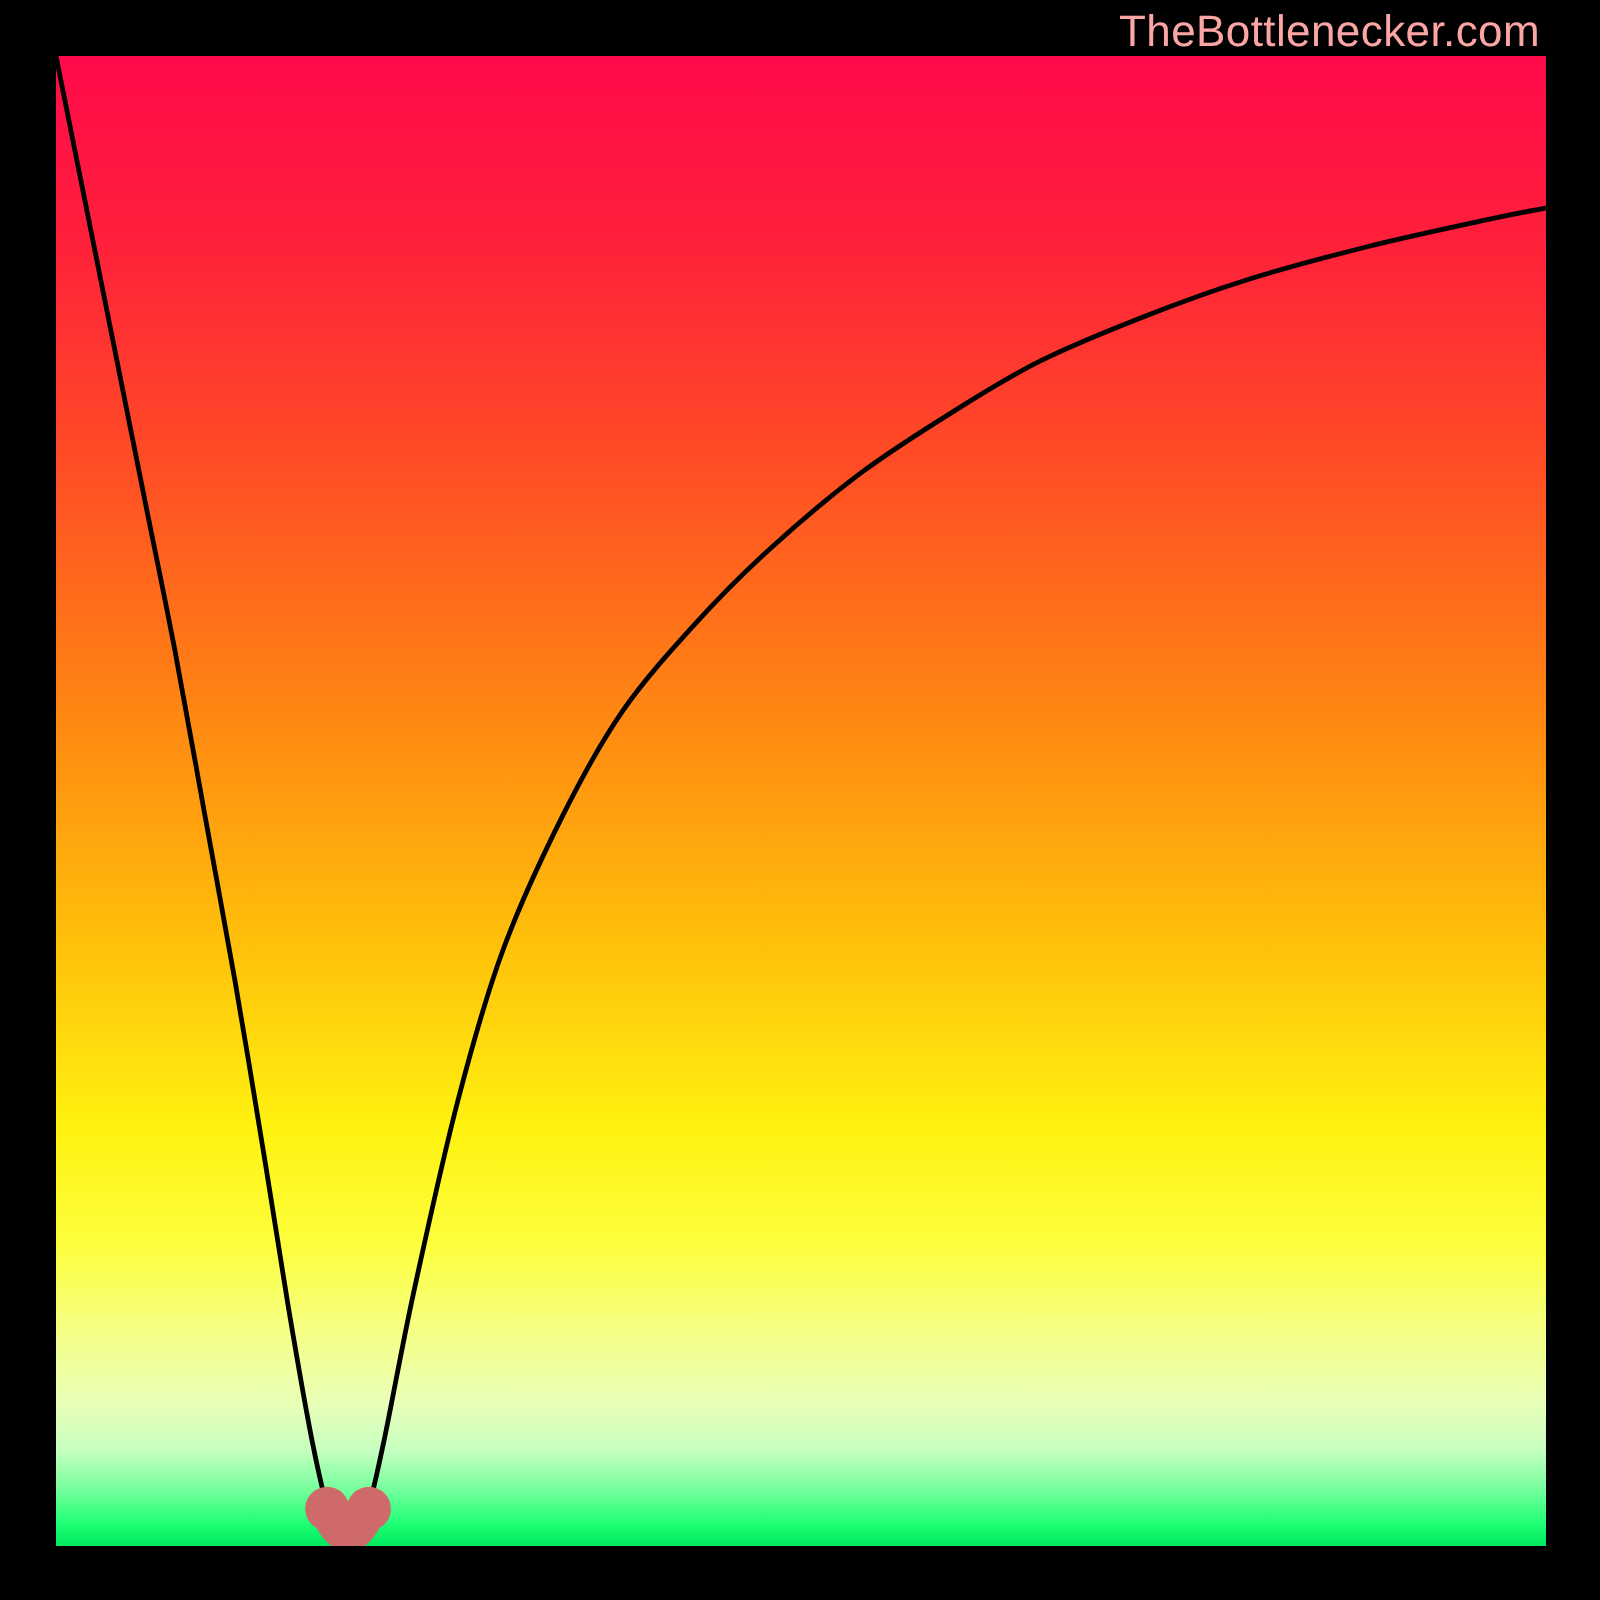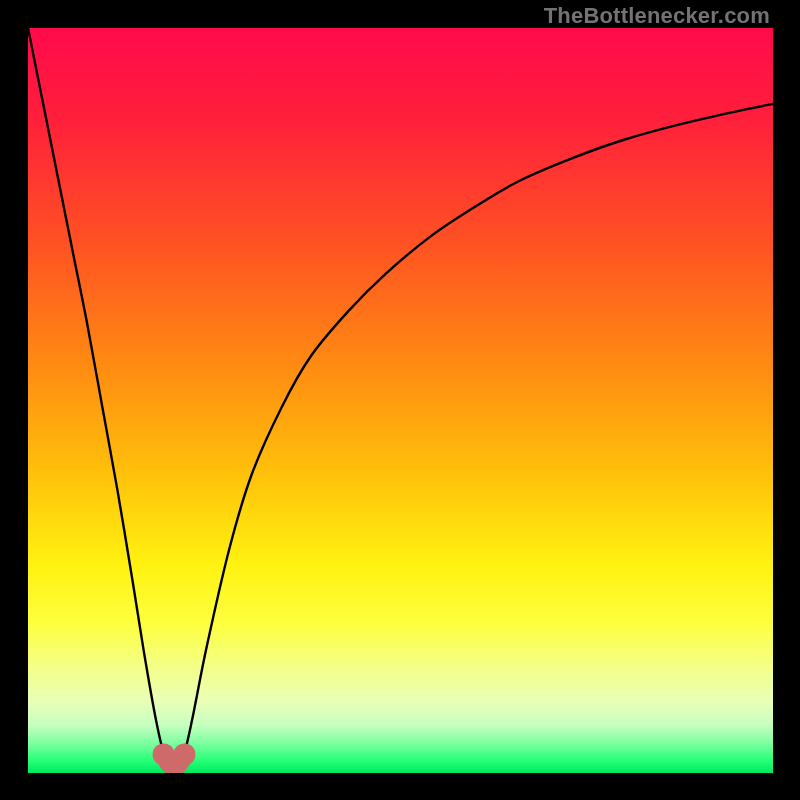--- a/index.html
+++ b/index.html
@@ -20,23 +20,23 @@
   .plot {
     position: absolute;
     background: #fff;
   }
   .gradient {
     position: absolute;
     left: 0; top: 0; right: 0; bottom: 0;
   }
   .attribution {
     position: absolute;
-    color: #737373;
+    color: #fca5a5;
     font-size: 22px;
-    font-weight: 700;
+    font-weight: 400;
     letter-spacing: 0.2px;
   }
   svg.curve {
     position: absolute;
     left: 0; top: 0;
   }
 </style>
 </head>
 <body>
 

